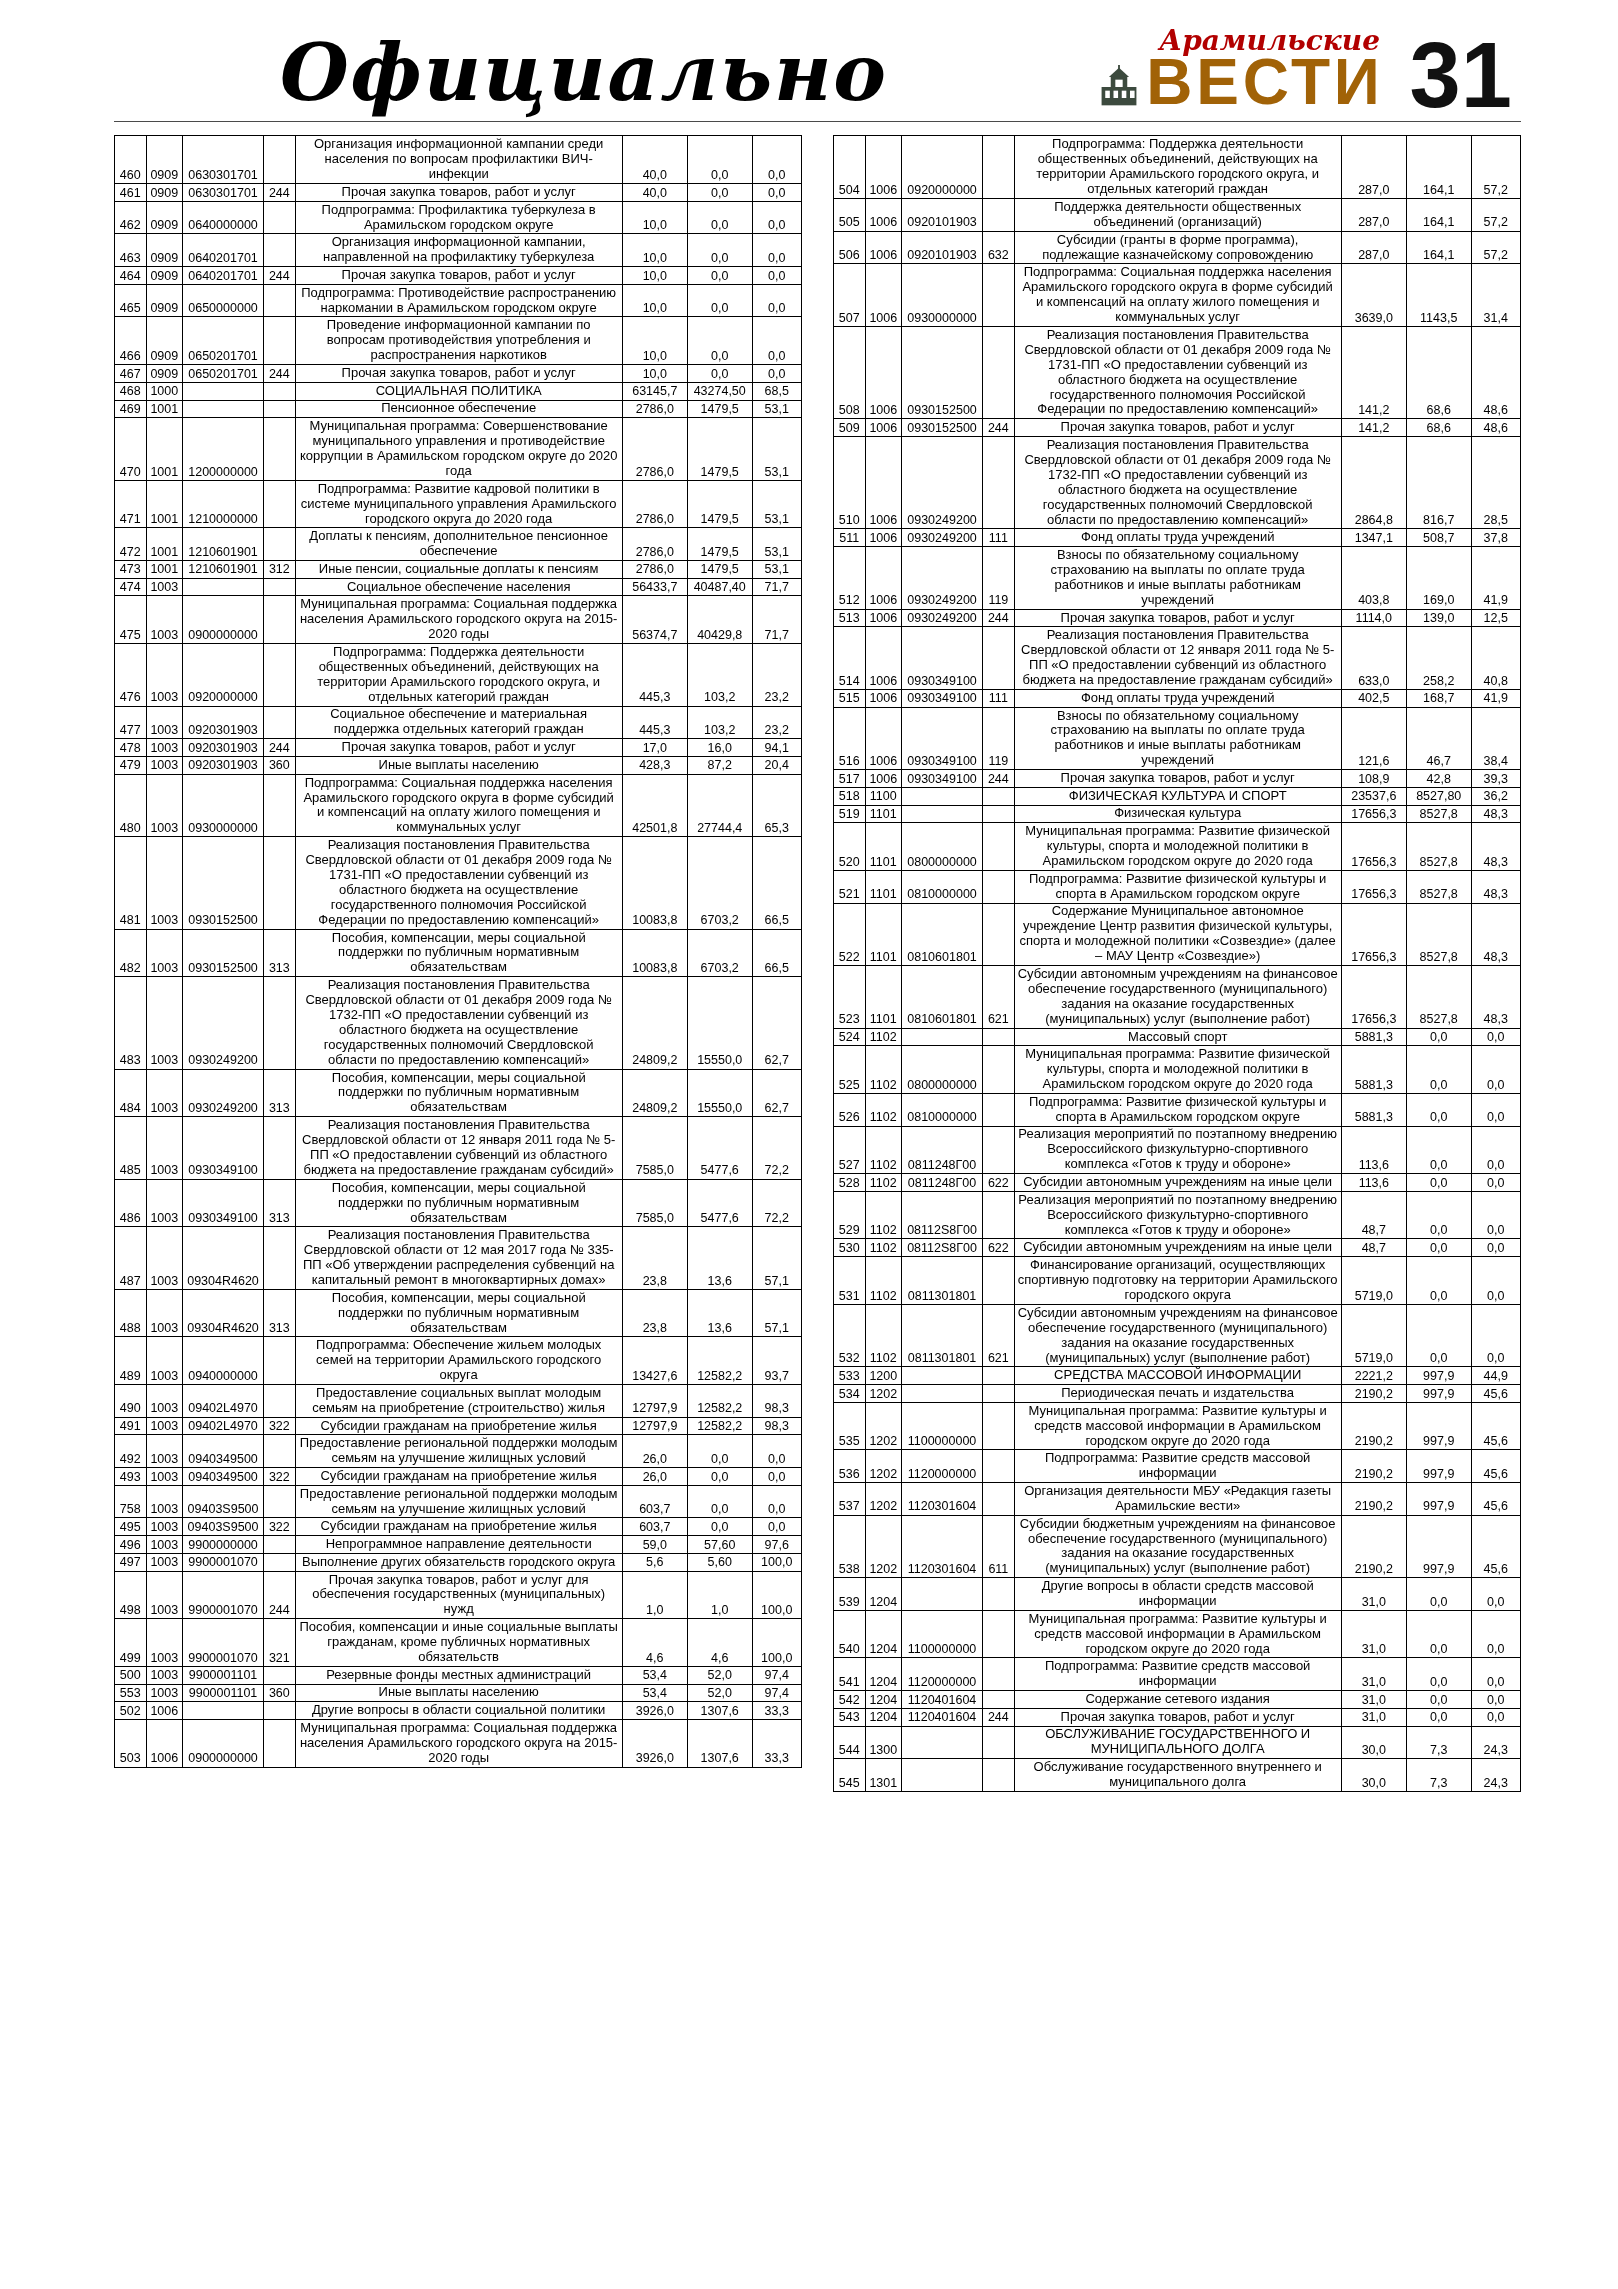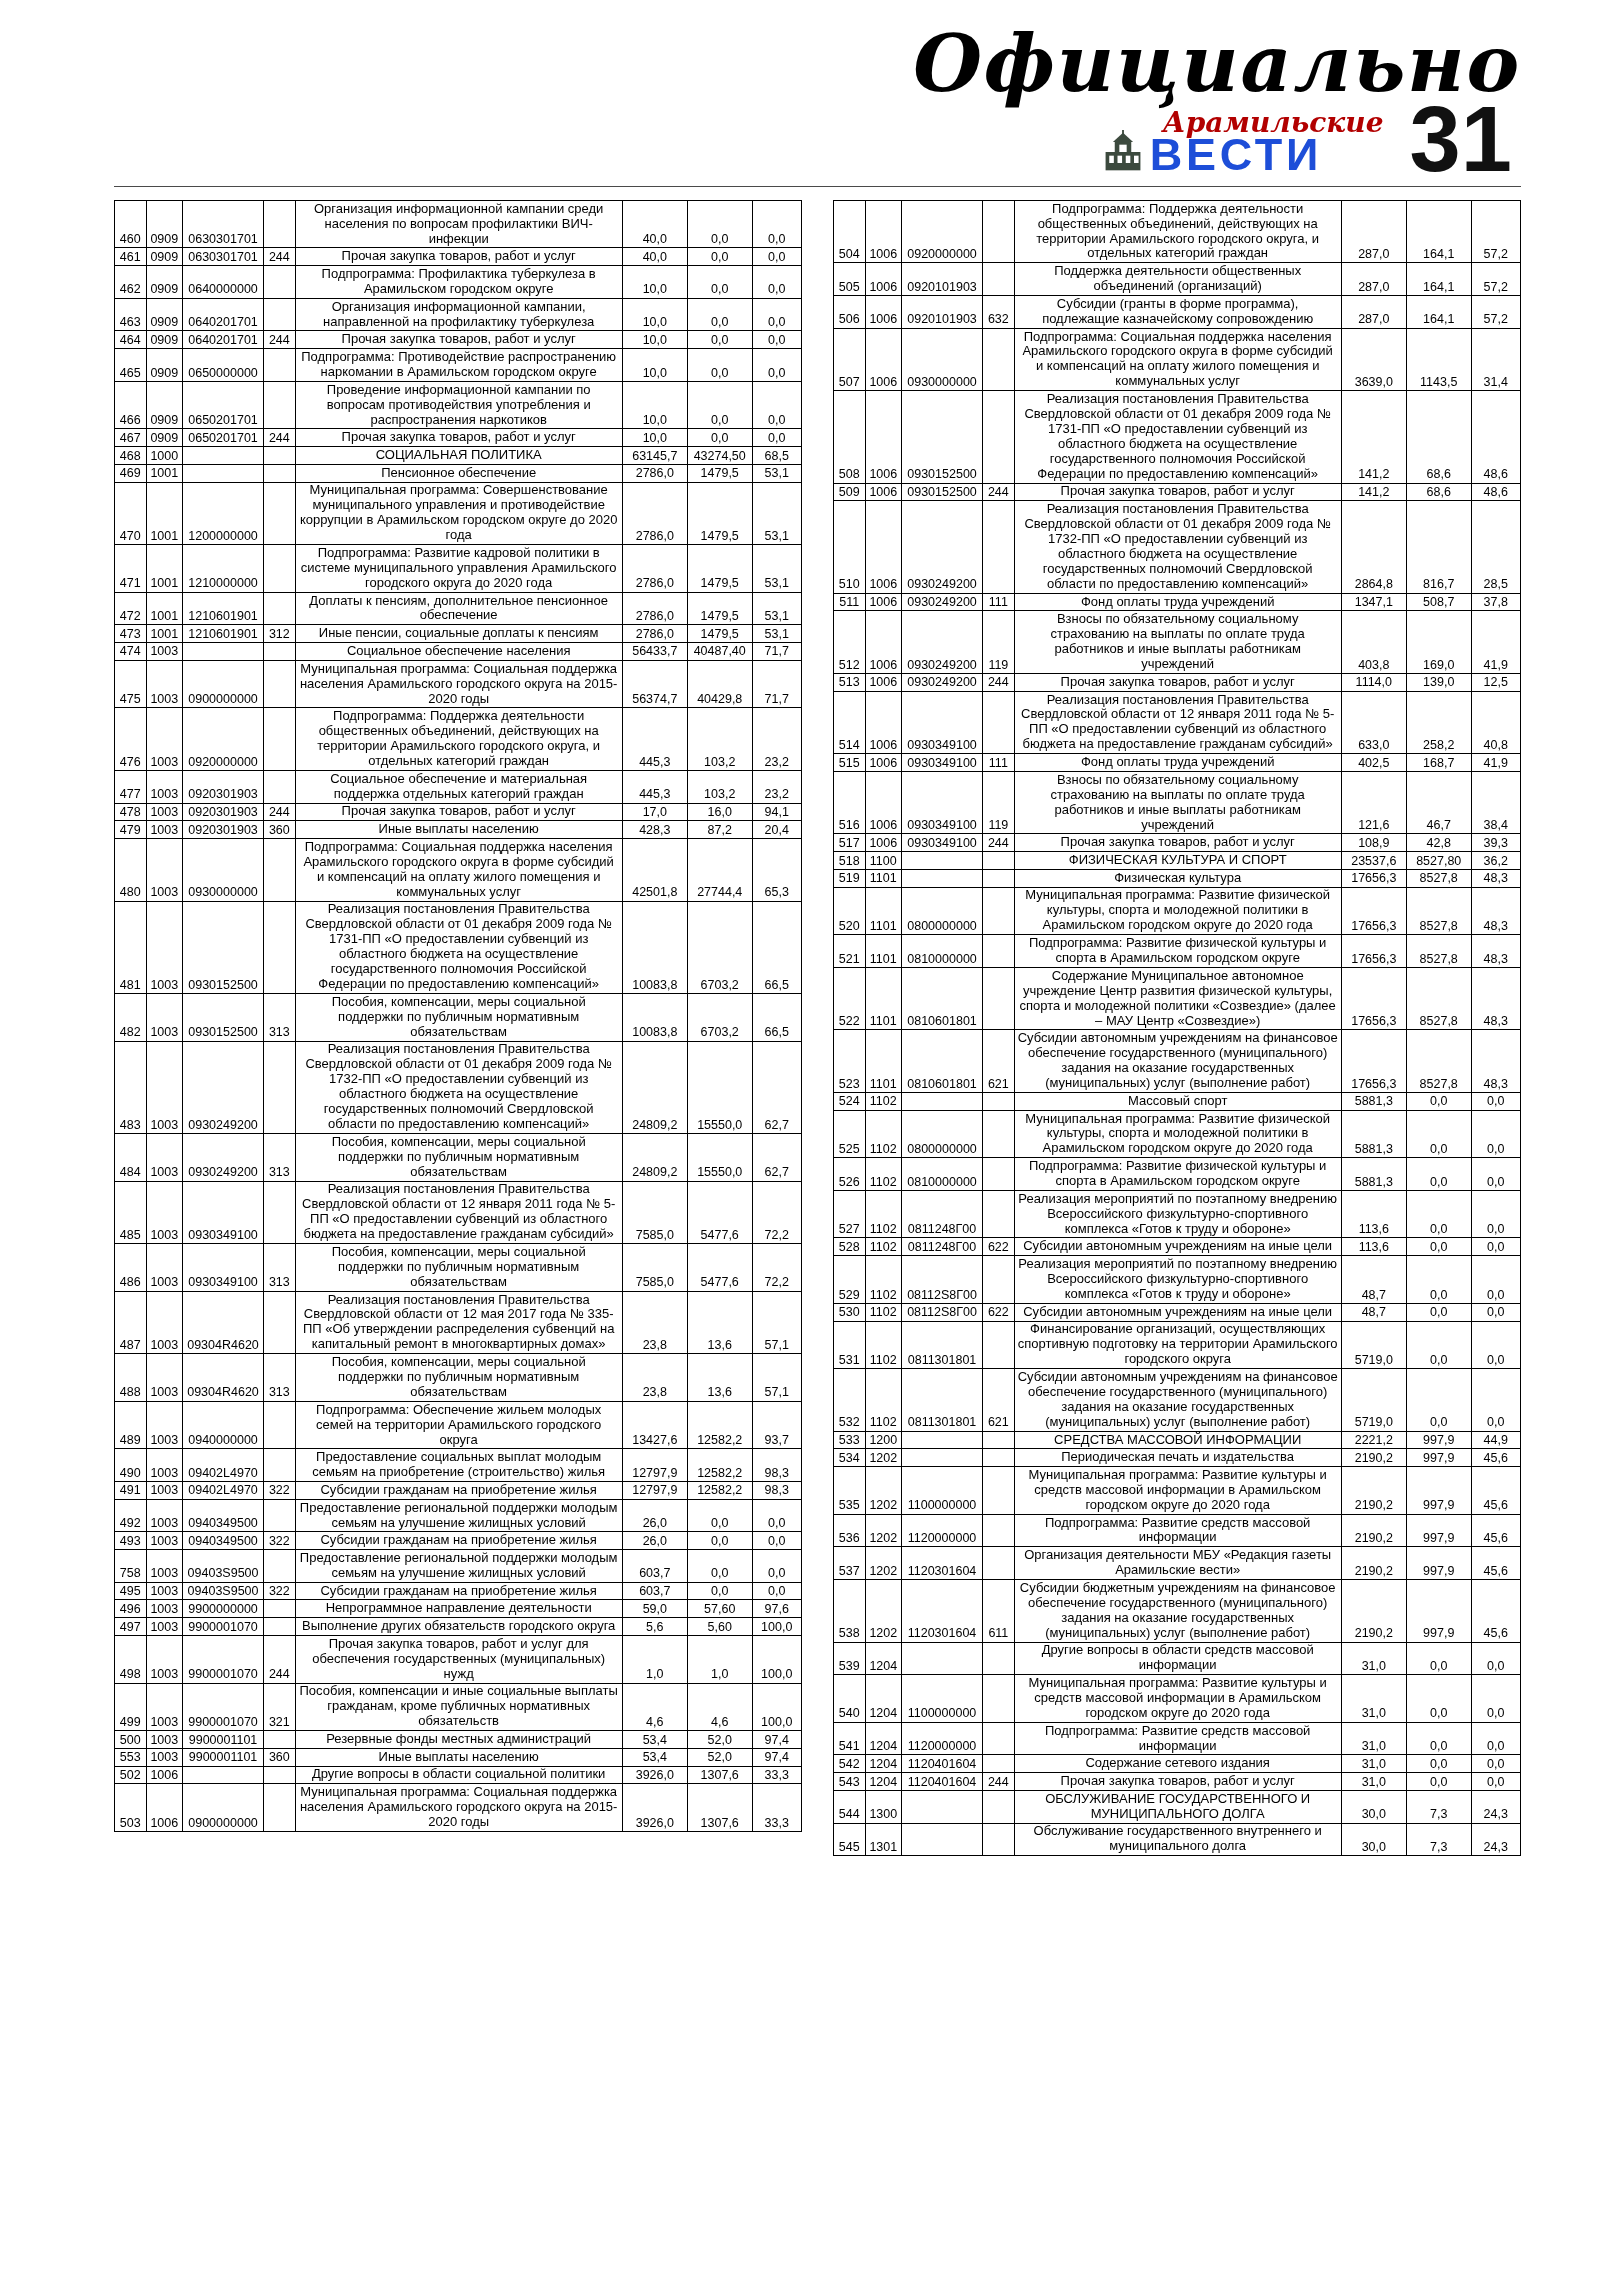--- a/index.html
+++ b/index.html
@@ -13,21 +13,20 @@
     padding: 24px 98px 37px 114px;
     background: #fff;
   }
 
   
   .masthead {
     display: flex;
     justify-content: space-between;
     align-items: flex-end;
     padding-bottom: 9.2px;
-    flex-direction: column;
   }
   .section-title {
     font-family: "DejaVu Serif", serif;
     font-style: italic;
     font-weight: bold;
     font-size: 79px;
     line-height: 1;
     padding-left: 166px;
     letter-spacing: 1.8px;
   }
@@ -46,24 +45,24 @@
   .brand-top {
     font-family: "DejaVu Serif", serif;
     font-style: italic;
     font-weight: bold;
     font-size: 28px;
     color: #b20000;
     margin-bottom: -5.5px;
     margin-left: 13px;
   }
   .brand-bottom {
-    font-size: 45px;
+    font-size: 64px;
     font-weight: bold;
     letter-spacing: 3.7px;
-    color: #1d4ed8;
+    color: #a16207;
     line-height: 0.95;
   }
   .page-number {
     font-size: 92px;
     font-weight: bold;
     line-height: 0.8;
     color: #111;
   }
   .header-rule {
     border-bottom: 1.8px solid #4a4a4a;

